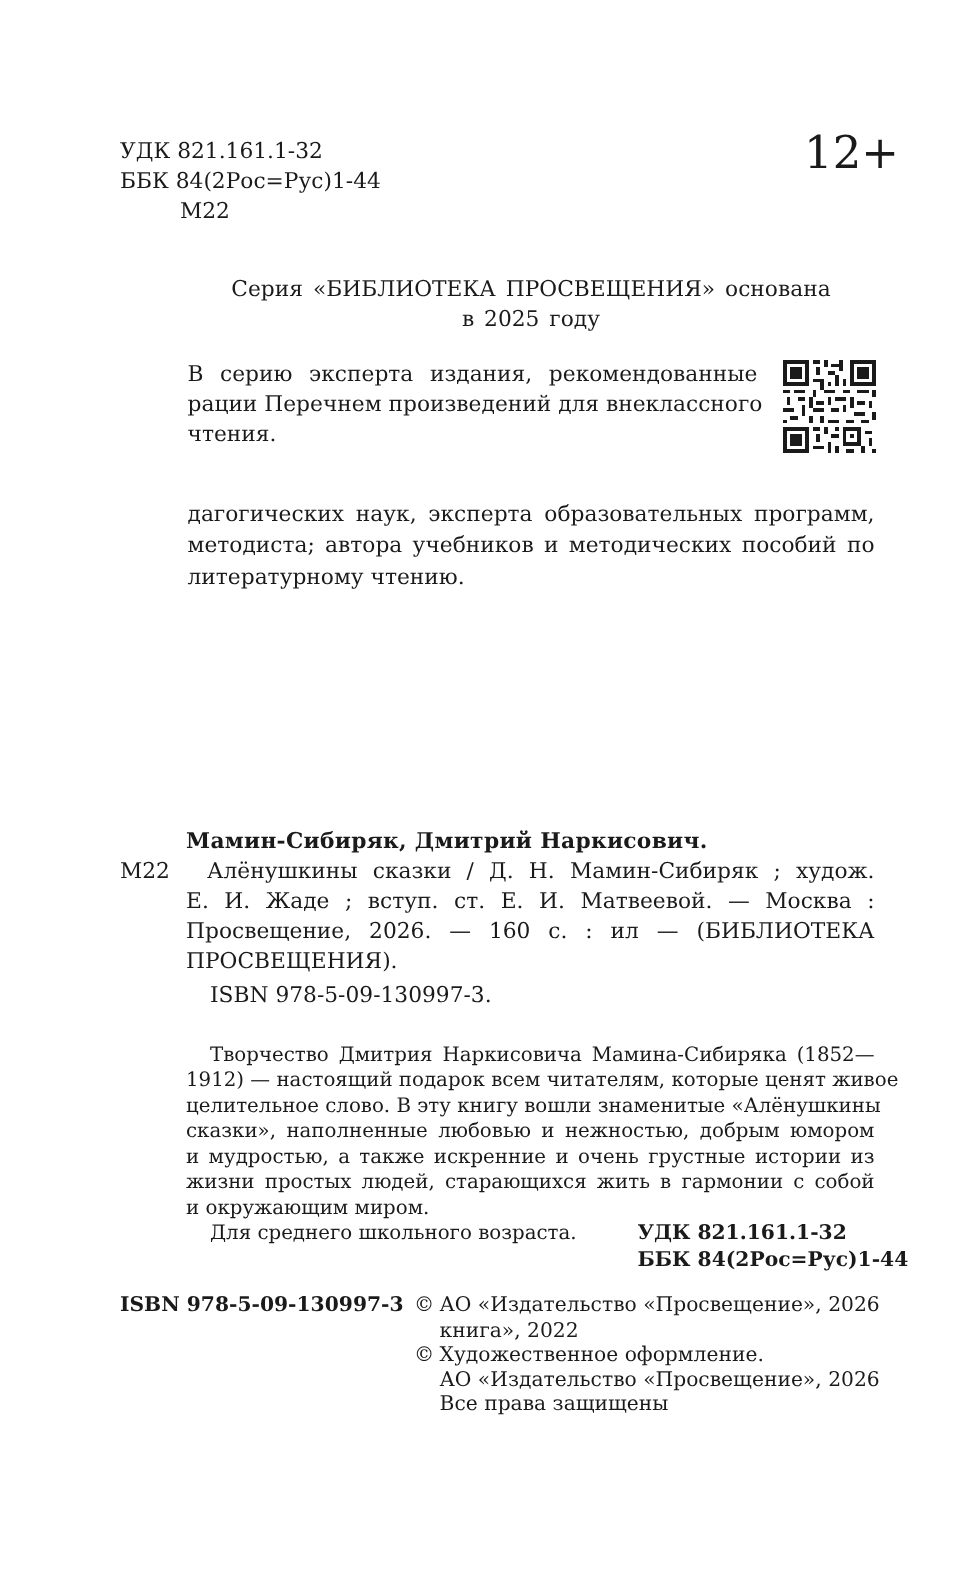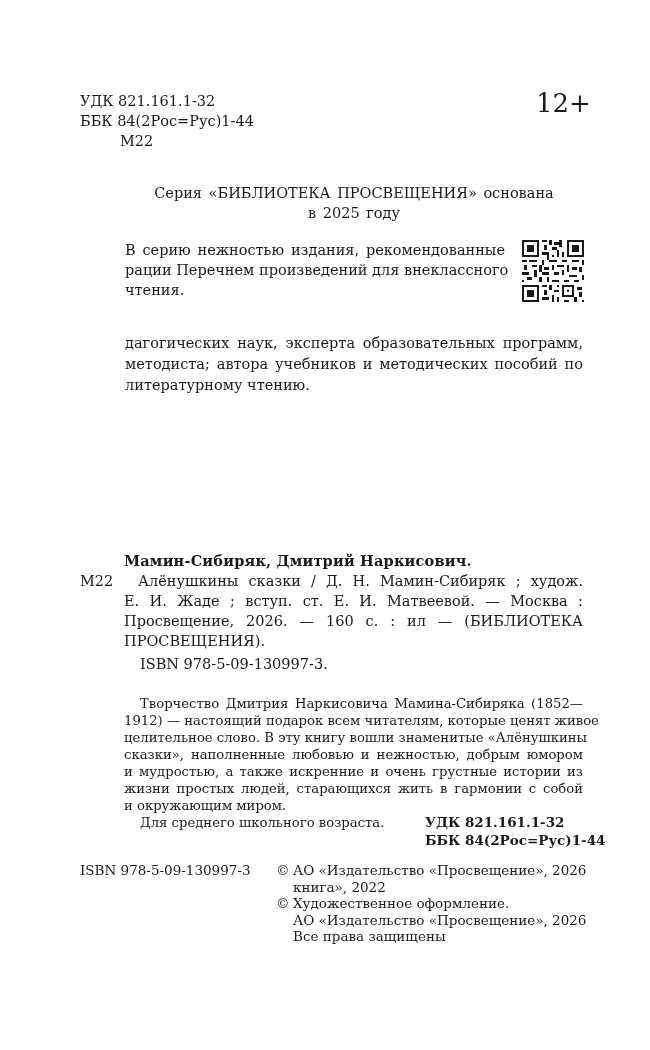--- a/index.html
+++ b/index.html
@@ -16,21 +16,21 @@
       color: #1a1a1a;
       font-size: 14px;
     }
     .abs { position: absolute; }
     .line { white-space: nowrap; display: block; }
 
     
     #top-class { left: 80px; top: 91px; font-size: 14.5px; line-height: 20px; }
     #top-class .m22 { padding-left: 40px; }
 
-    #age-rating { left: 536px; top: 88px; font-size: 26px; line-height: 30px; }
+    #age-rating { left: 536px; top: 88px; font-size: 30px; line-height: 30px; }
 
     
     #series { left: 125px; width: 458px; top: 183px; text-align: center; font-size: 14.5px; line-height: 20px; word-spacing: 2px; }
 
     
     #inclusion { left: 125px; width: 380px; top: 240px; font-size: 14.5px; line-height: 20px; text-align: justify; }
     #inclusion .line { text-align: justify; text-align-last: justify; }
     #inclusion .line.last { text-align-last: left; }
 
     #qr { left: 522px; top: 240px; width: 62px; height: 62px; }
@@ -54,21 +54,21 @@
     #annotation { left: 124px; width: 459px; top: 680px; font-size: 13.2px; line-height: 17px; }
     #annotation .line { text-align: justify; text-align-last: justify; }
     #annotation .line.first { padding-left: 16px; margin-top: 15px; }
     #annotation .line.last { text-align-last: left; }
     #annotation .line.indent { padding-left: 16px; text-align-last: left; }
 
     
     #bottom-class { left: 425px; top: 813px; font-size: 13.5px; line-height: 18px; font-weight: bold; }
 
     
-    #bottom-isbn { left: 80px; top: 862px; font-size: 13.5px; line-height: 17px; font-weight: normal; text-align: right; }
+    #bottom-isbn { left: 80px; top: 862px; font-size: 13.5px; line-height: 17px; font-weight: bold; text-align: right; }
     #copyrights { left: 276px; top: 862px; width: 320px; font-size: 13.5px; line-height: 16.6px; }
     #copyrights .cr-item { display: block; }
     #copyrights .sym { display: inline-block; width: 17px; }
     #copyrights .cont { padding-left: 17px; }
   </style>
 </head>
 <body>
 
 <div id="top-class" class="abs">
   <span class="line">УДК 821.161.1-32</span>
@@ -77,21 +77,21 @@
 </div>
 
 <div id="age-rating" class="abs">12+</div>
 
 <div id="series" class="abs">
   <span class="line">Серия «БИБЛИОТЕКА ПРОСВЕЩЕНИЯ» основана</span>
   <span class="line">в 2025 году</span>
 </div>
 
 <div id="inclusion" class="abs">
-  <span class="line">В серию нежностью издания, рекомендованные</span>
+  <span class="line">В серию эксперта издания, рекомендованные</span>
   <span class="line">рации Перечнем произведений для внеклассного</span>
   <span class="line last">чтения.</span>
 </div>
 
 <div id="qr" class="abs">
   <svg width="62" height="62" viewBox="0 0 25 25" shape-rendering="crispEdges">
     <rect width="25" height="25" fill="#fff"></rect>
     <g fill="#1a1a1a">
 
       <rect x="0" y="0" width="7" height="7"></rect>

